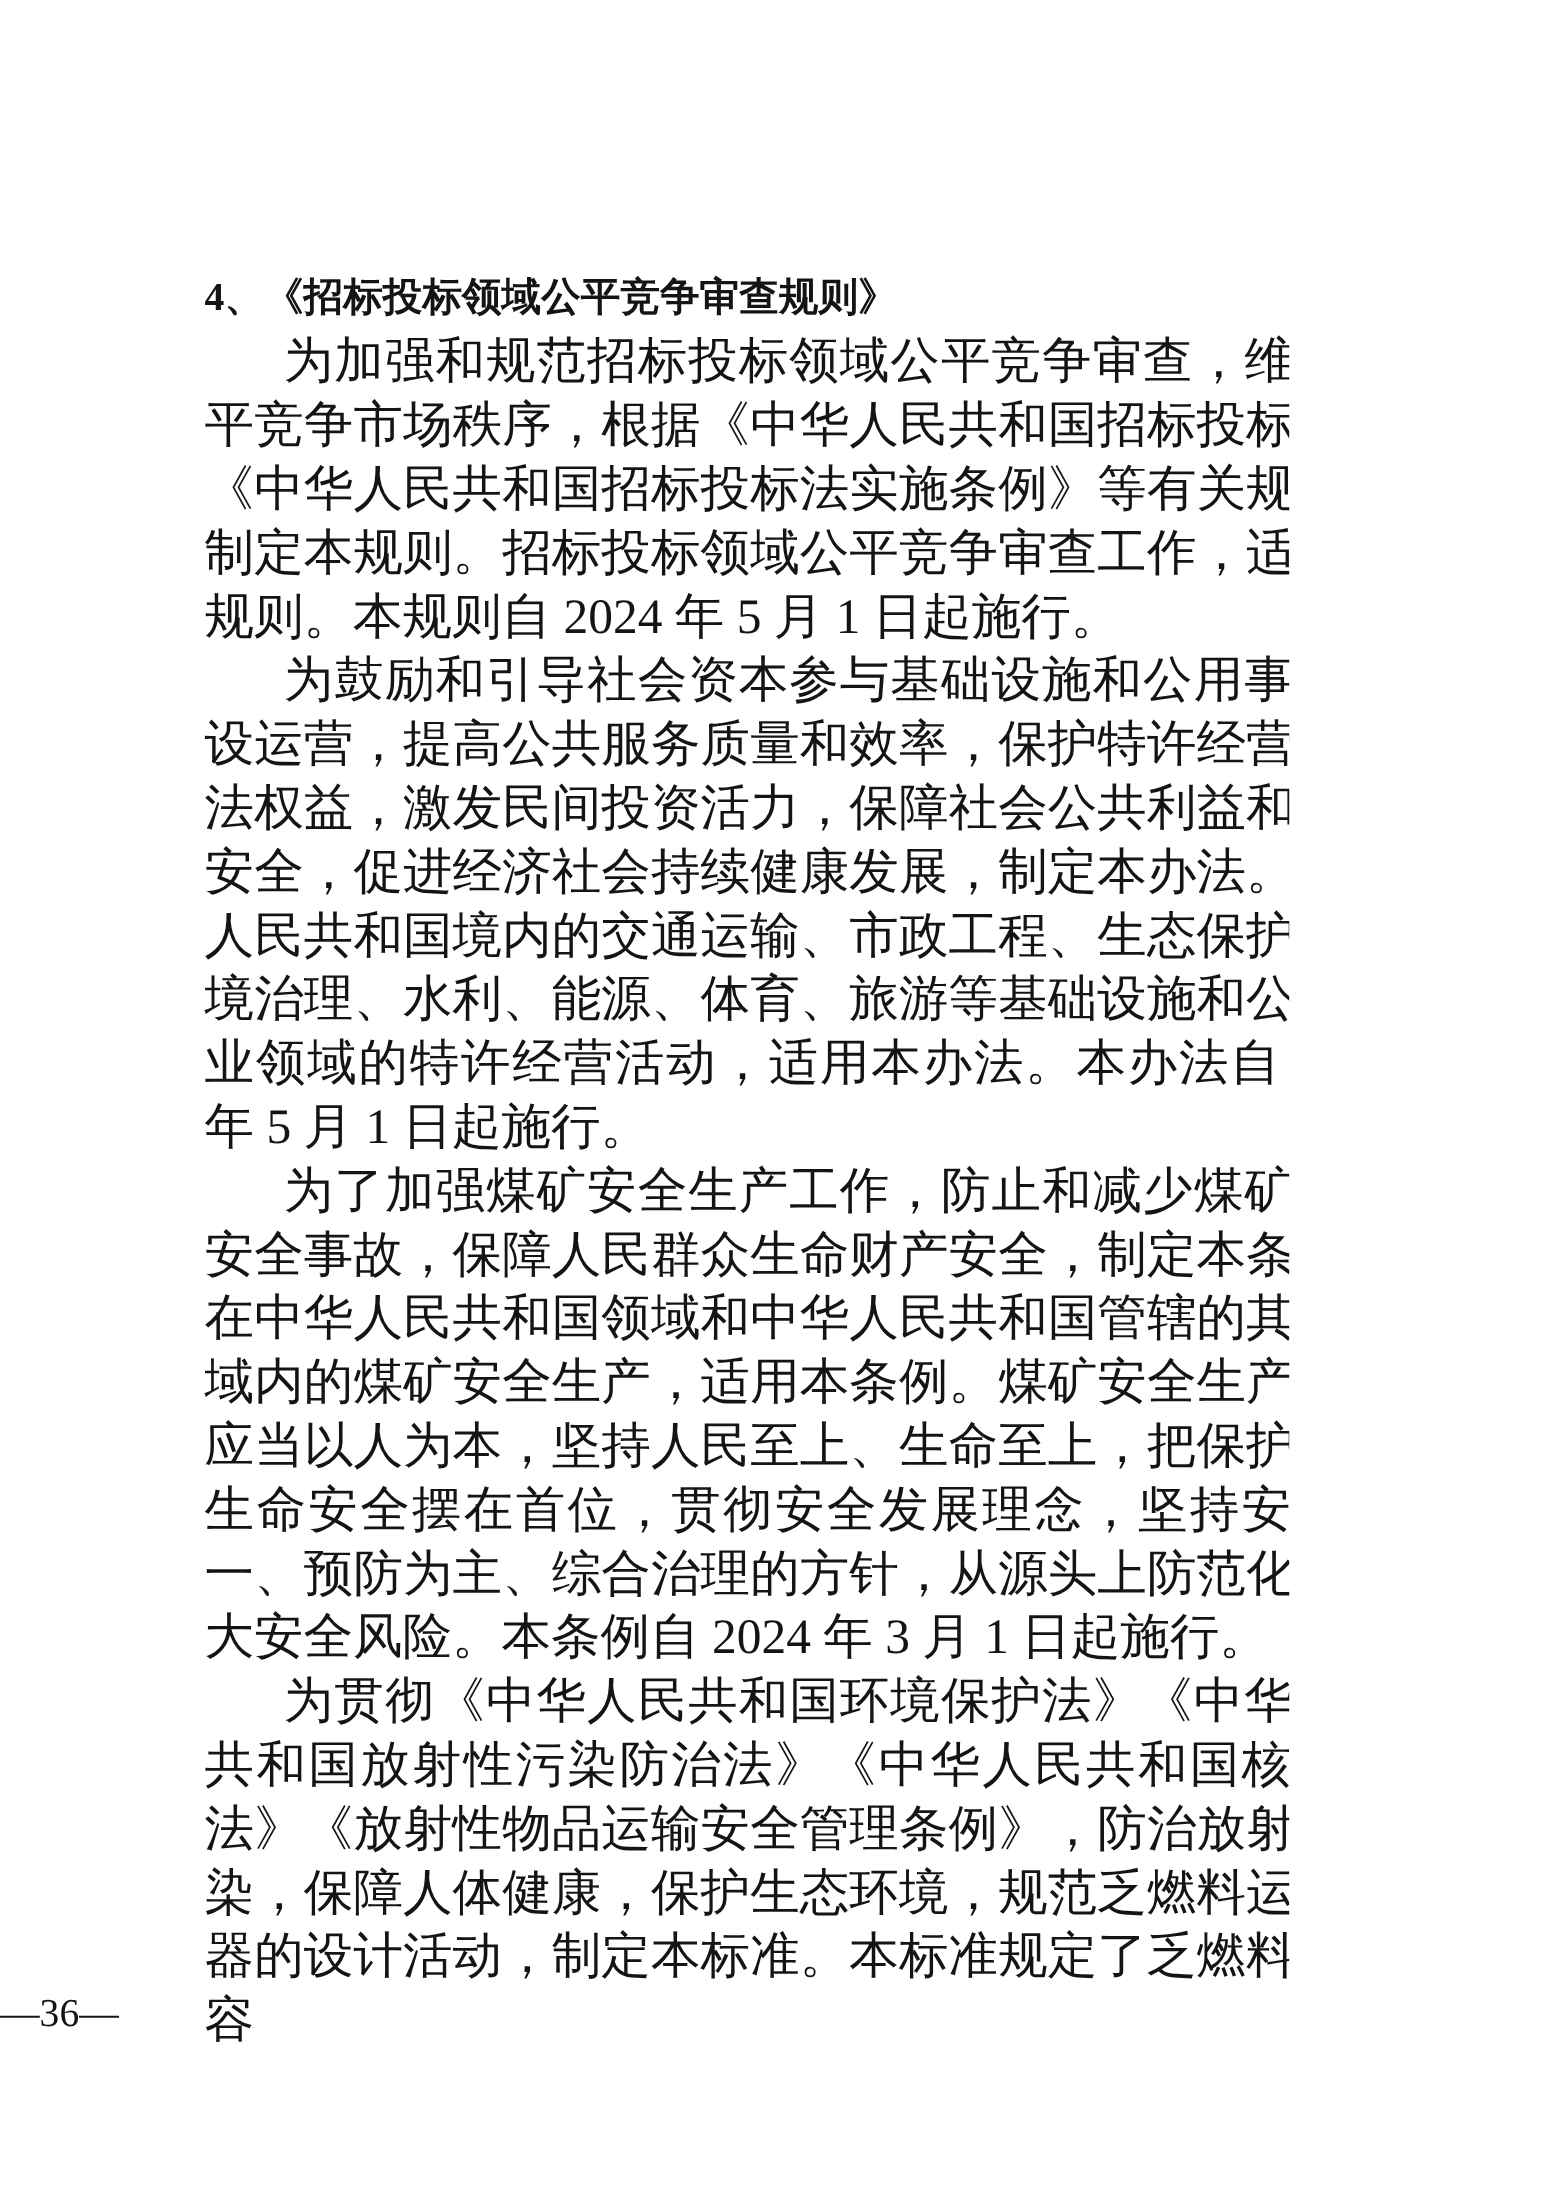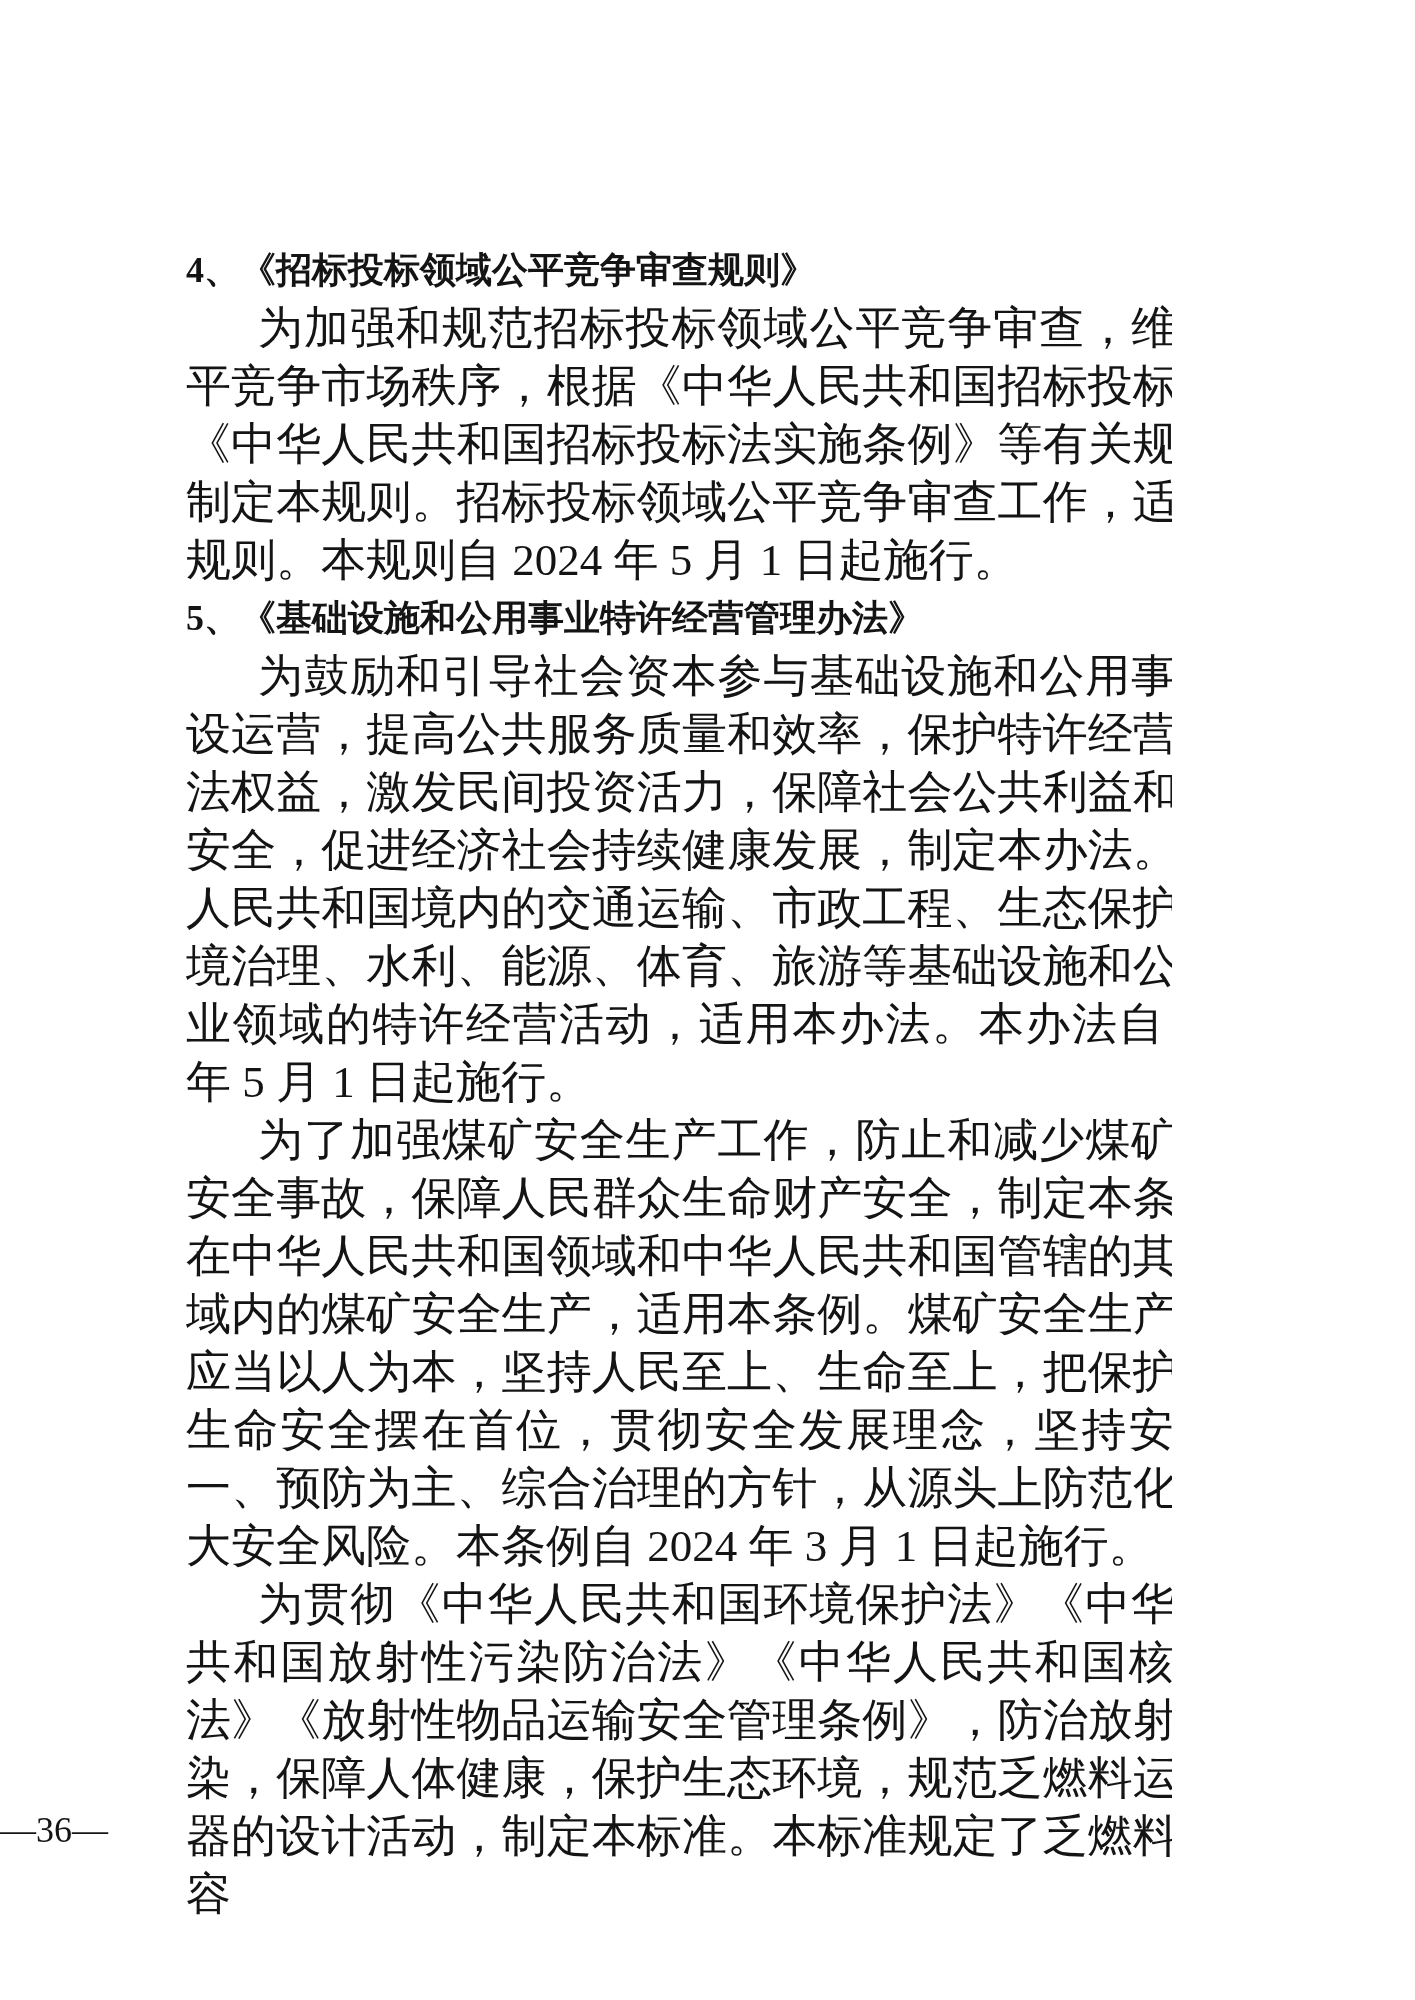--- a/index.html
+++ b/index.html
@@ -54,21 +54,20 @@
 </style>
 </head>
 <body>
 
 <div class="page">
   <main class="content">
 
     <h2 class="section-heading">4、《招标投标领域公平竞争审查规则》</h2>
     <p class="section-body">为加强和规范招标投标领域公平竞争审查，维护公平竞争市场秩序，根据《中华人民共和国招标投标法》《中华人民共和国招标投标法实施条例》等有关规定，制定本规则。招标投标领域公平竞争审查工作，适用本规则。本规则自 2024 年 5 月 1 日起施行。</p>
 
-    <h2 class="section-heading">5、《基础设施和公用事业特许经营管理办法》</h2>
     <p class="section-body">为鼓励和引导社会资本参与基础设施和公用事业建设运营，提高公共服务质量和效率，保护特许经营者合法权益，激发民间投资活力，保障社会公共利益和公共安全，促进经济社会持续健康发展，制定本办法。中华人民共和国境内的交通运输、市政工程、生态保护、环境治理、水利、能源、体育、旅游等基础设施和公用事业领域的特许经营活动，适用本办法。本办法自 2024 年 5 月 1 日起施行。</p>
 
     <p class="section-body">为了加强煤矿安全生产工作，防止和减少煤矿生产安全事故，保障人民群众生命财产安全，制定本条例。在中华人民共和国领域和中华人民共和国管辖的其他海域内的煤矿安全生产，适用本条例。煤矿安全生产工作应当以人为本，坚持人民至上、生命至上，把保护人民生命安全摆在首位，贯彻安全发展理念，坚持安全第一、预防为主、综合治理的方针，从源头上防范化解重大安全风险。本条例自 2024 年 3 月 1 日起施行。</p>
 
     <p class="section-body">为贯彻《中华人民共和国环境保护法》《中华人民共和国放射性污染防治法》《中华人民共和国核安全法》《放射性物品运输安全管理条例》，防治放射性污染，保障人体健康，保护生态环境，规范乏燃料运输容器的设计活动，制定本标准。本标准规定了乏燃料运输容</p>
 
   </main>
 
   <footer class="page-number">—36—</footer>
 </div>

